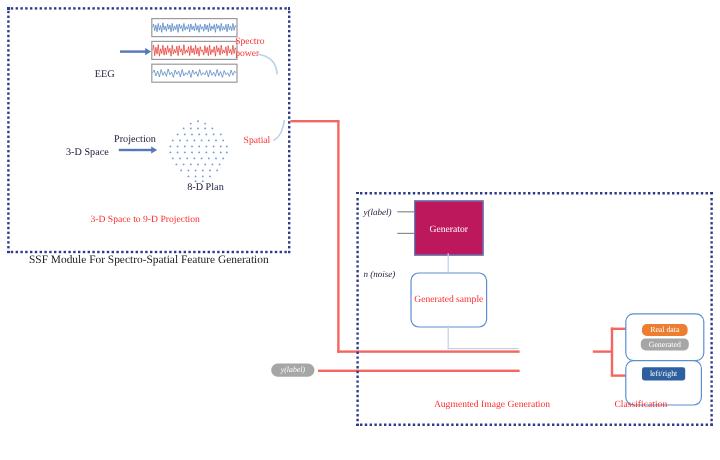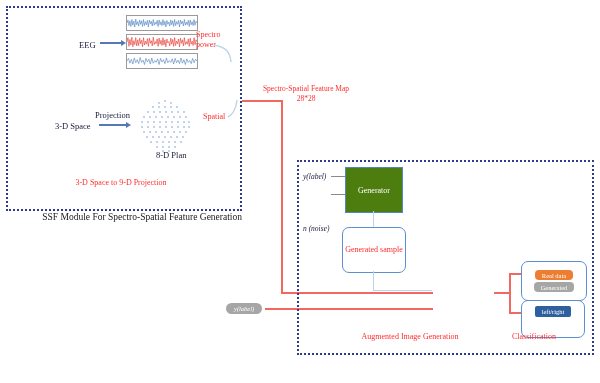--- a/index.html
+++ b/index.html
@@ -23,21 +23,21 @@
     border: 2px dotted #2e3a8c;
     box-sizing: border-box;
     background: transparent;
   }
   #ssf-frame  { left: 6px;   top: 6px;   width: 236px; height: 205px; }
   #gan-frame  { left: 297px; top: 160px; width: 297px; height: 195px; }
 
   
   .frame-caption {
     position: absolute;
-    text-align: right;
+    text-align: center;
     color: #1a1a1a;
     font-size: 9.5px;
     line-height: 11.5px;
     font-family: "Liberation Serif", serif;
   }
   #ssf-caption { left: 6px;   top: 212px; width: 236px; }
   #gan-caption { left: 297px; top: 356px; width: 297px; }
 
   
   .red-label {
@@ -52,21 +52,21 @@
   #label-class  { left: 512px; top: 332px; width: 80px;  }
 
   
   .dark-label {
     position: absolute;
     color: #1a1a3c;
     font-size: 8.5px;
     font-family: "Liberation Serif", serif;
     white-space: nowrap;
   }
-  #lbl-eeg        { left: 79px;  top: 40px; }
+  #lbl-eeg        { left: 79px;  top: 56px; }
   #lbl-projection { left: 95px;  top: 110px; }
   #lbl-3dspace    { left: 55px;  top: 121px; }
   #lbl-2dplan     { left: 156px; top: 150px; }
 
   
   #lbl-spectro-power {
     position: absolute; left: 196px; top: 30px;
     color: #ff2d2d; font-size: 8px; line-height: 9.5px;
     font-family: "Liberation Serif", serif; text-align: left; width: 40px;
   }
@@ -103,21 +103,21 @@
     border-bottom: 3px solid transparent;
     border-left: 5px solid #5577bb;
   }
 
   
   #dot-cloud { position: absolute; left: 134px; top: 98px; width: 62px; height: 58px; }
 
   
   #generator-box {
     position: absolute; left: 345px; top: 167px; width: 56px; height: 44px;
-    background: #4d7c0f; border: 1px solid #4f88c6;
+    background: #be185d; border: 1px solid #4f88c6;
     color: #ffffff; font-size: 8px;
     display: flex; align-items: center; justify-content: center;
     font-family: "Liberation Serif", serif;
   }
   #generated-sample-box {
     position: absolute; left: 342px; top: 227px; width: 62px; height: 44px;
     background: #ffffff; border: 1.3px solid #5b8fd0; border-radius: 7px;
     color: #ff2d2d; font-size: 8px; line-height: 10px; text-align: center;
     display: flex; align-items: center; justify-content: center;
     font-family: "Liberation Serif", serif;
@@ -296,24 +296,20 @@
       </g>
     </svg>
   </div>
   <div id="lbl-2dplan" class="dark-label">8-D Plan</div>
   <div id="lbl-spatial">Spatial</div>
 
   <div id="label-3d2d" class="red-label">3-D Space to 9-D Projection</div>
 
   <div id="ssf-caption" class="frame-caption">SSF Module For Spectro-Spatial Feature Generation</div>
 
-  <div id="lbl-featuremap">
-    <span>Spectro-Spatial Feature Map</span><br>
-    <span>28*28</span>
-  </div>
 
   <div class="red-h abs" style="left:242px; top:100px; width:40px;"></div>
 
   <div class="red-v abs" style="left:281px; top:100px; height:194px;"></div>
 
   <div class="red-h abs" style="left:281px; top:292px; width:152px;"></div>
 
   <div class="red-h abs" style="left:265px; top:308px; width:168px;"></div>
 
   <div id="gan-frame" class="module-frame"></div>

